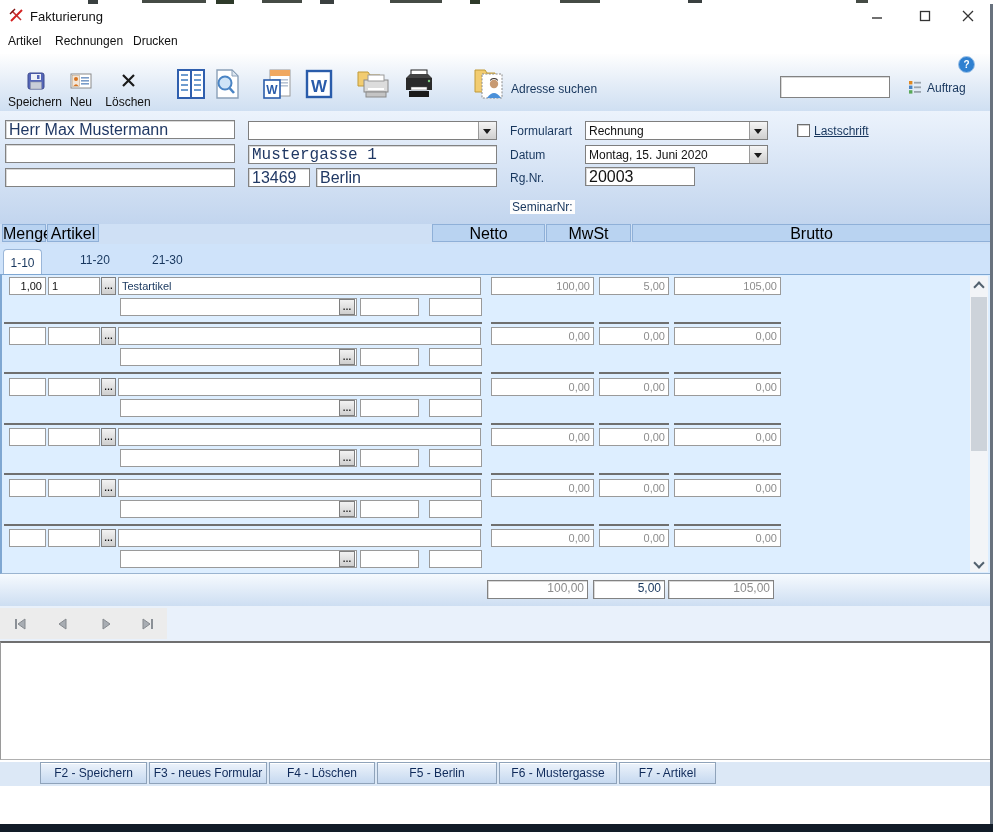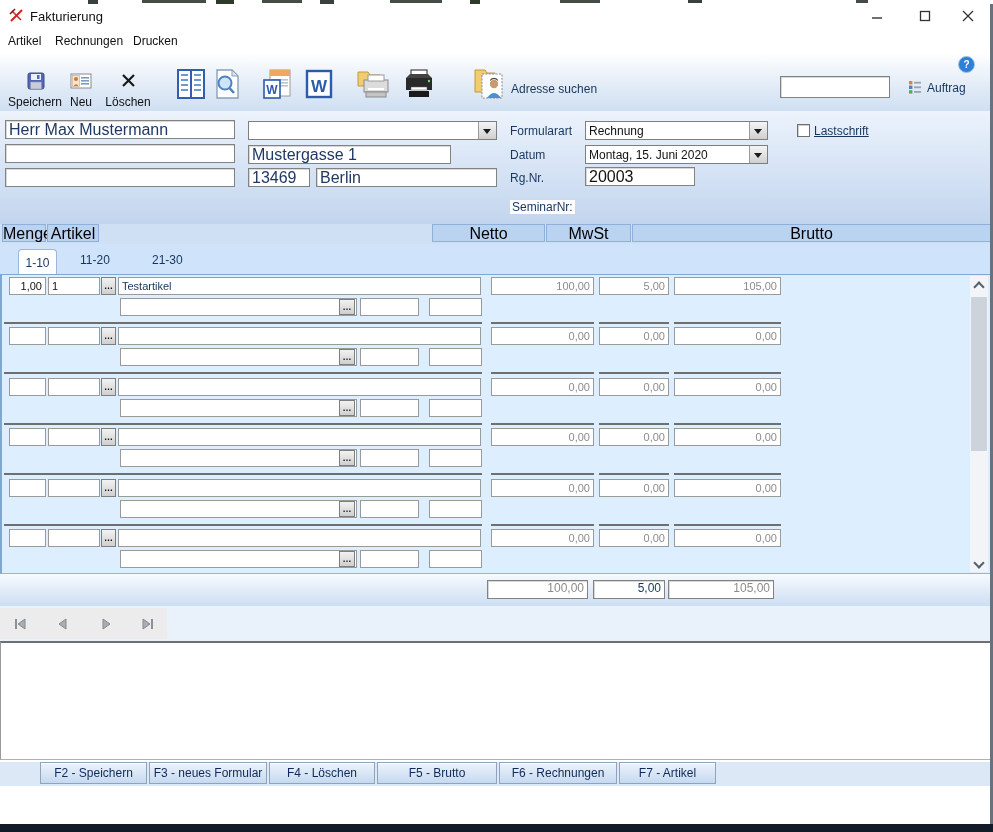--- a/index.html
+++ b/index.html
@@ -35,21 +35,21 @@
   
   .gheader{left:0;top:224px;width:993px;height:20px;background:#cfe0f5;}
   .hcell{position:absolute;top:0;height:18px;line-height:18px;background:#b9d3f1;
      border:1px solid #8fb0d8;box-sizing:border-box;font-size:16px;color:#000;text-align:center;}
   .col0{left:2px;width:44px}.col1{left:47px;width:52px}.col2{left:100px;width:331px}
   .col3{left:432px;width:113px}.col4{left:546px;width:85px}.col5{left:632px;width:359px}
   
   .tabrow{left:0;top:244px;width:993px;height:30px;background:#cfe3fa;}
   .tab{position:absolute;font-size:12px;color:#17365d;}
   .tab.active{left:3px;top:5px;width:39px;height:26px;line-height:26px;text-align:center;
-     background:#fff;border:1px solid #9ab6d8;border-bottom:none;border-radius:4px 4px 0 0;box-sizing:border-box;margin-left:15px;}
+     background:#fff;border:1px solid #9ab6d8;border-bottom:none;border-radius:4px 4px 0 0;box-sizing:border-box;}
   
   .gridarea{left:0;top:274px;width:993px;height:300px;background:#ddeeff;
      border-left:2px solid #7fa7d2;border-top:1px solid #7fa7d2;border-bottom:1px solid #9ab4d0;box-sizing:border-box;}
   .row{position:absolute;left:0;width:960px;height:50px;}
   .cell{position:absolute;background:#fff;border:1px solid #9a9a9a;box-sizing:border-box;
      height:18px;font-size:11px;padding:0 3px;outline:none;color:#111;}
   .num{text-align:right;color:#8c8c8c;}
   .menge{left:7px;top:0;width:37px;text-align:right;}
   .artikel{left:46px;top:0;width:52px;}
   .textf{left:116px;top:0;width:363px;color:#17365d;}
@@ -256,21 +256,21 @@
 
   <div class="abs formarea">
     <input class="abs tb" style="left: 5px; top: 9px; width: 230px; height: 19px;" value="Herr Max Mustermann">
     <input class="abs tb" style="left: 5px; top: 33px; width: 230px; height: 19px;" value="">
     <input class="abs tb" style="left: 5px; top: 57px; width: 230px; height: 19px;" value="">
 
     <div class="combo" style="left:248px;top:10px;width:249px;">
       <span class="val"></span>
       <span class="dd"></span>
     </div>
-    <input class="abs tb" style="left: 248px; top: 34px; width: 203px; height: 19px;" value="Mustergasse 1">
+    <input class="abs tb" style="left: 248px; top: 34px; width: 249px; height: 19px; font-family: Liberation Mono, monospace;" value="Mustergasse 1">
     <input class="abs tb" style="left: 248px; top: 57px; width: 62px; height: 19px;" value="13469">
     <input class="abs tb" style="left: 316px; top: 57px; width: 181px; height: 19px;" value="Berlin">
 
     <span class="abs flabel" style="left:510px;top:13px;">Formularart</span>
     <div class="combo" style="left:585px;top:10px;width:183px;">
       <span class="val">Rechnung</span>
       <span class="dd"></span>
     </div>
 
     <span class="abs flabel" style="left:510px;top:37px;">Datum</span>
@@ -450,21 +450,21 @@
       </span>
     </div>
   </div>
 
   <div class="abs notes"></div>
 
   <div class="abs fkbar">
       <div class="fk fk0">F2 - Speichern</div>
       <div class="fk fk1">F3 - neues Formular</div>
       <div class="fk fk2">F4 - Löschen</div>
-      <div class="fk fk3">F5 - Brutto</div>
-      <div class="fk fk4">F6 - Rechnungen</div>
+      <div class="fk fk3">F5 - Berlin</div>
+      <div class="fk fk4">F6 - Mustergasse</div>
       <div class="fk fk5">F7 - Artikel</div>
     </div>
 
 
   <div class="abs darkbar"></div>
   <div class="abs rightedge"></div>
 </div>
 
 </body></html>

